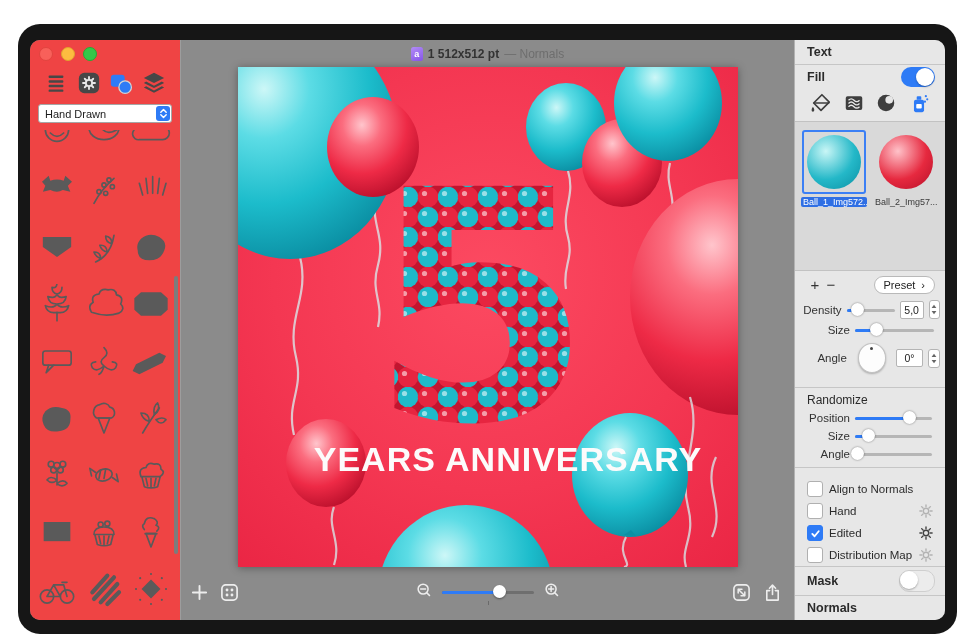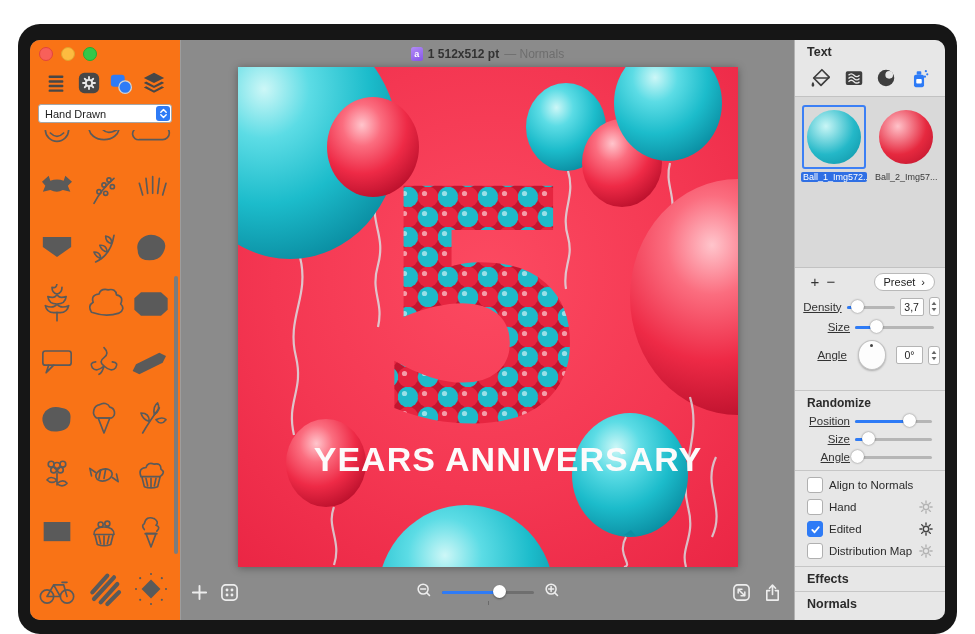--- a/index.html
+++ b/index.html
@@ -1,21 +1,21 @@
 <!DOCTYPE html>
 <html style="--accent: #2e7bf6;"><head>
 <meta charset="utf-8">
 <style>
   html,body{margin:0;padding:0;background:#fff;}
   .stage{position:relative;width:975px;height:634px;overflow:hidden;font-family:"Liberation Sans",sans-serif;}
   .bezel{position:absolute;left:18px;top:24px;width:939px;height:610px;background:#161616;border-radius:22px;}
   .window{position:absolute;left:12px;top:16px;width:915px;height:580px;border-radius:10px;overflow:hidden;display:flex;background:#8b8b8b;}
 
   
-  .left{width:150px;min-width:150px;background:#f97316;border-right:1px solid #9d9d9d;display:flex;flex-direction:column;}
+  .left{width:150px;min-width:150px;background:#ef4444;border-right:1px solid #9d9d9d;display:flex;flex-direction:column;}
   .traffic{display:flex;gap:8px;padding:7px 0 3px 9px;}
   .tl{width:12px;height:12px;border-radius:50%;}
   .tl.close{background:#f8605a;border:1px solid #e1443f;}
   .tl.min{background:#fdbc40;border:1px solid #e0a32e;}
   .tl.zoom{background:#34c749;border:1px solid #23ad35;}
   .tools{display:flex;align-items:center;justify-content:space-between;padding:4px 13px 2px 13px;height:30px;}
   .tool-btn{width:26px;height:26px;display:flex;align-items:center;justify-content:center;}
   .dropdown{margin:4px 8px 2px 8px;height:17px;background:#fff;border:1px solid #a6a6a6;border-radius:3px;display:flex;align-items:center;font-size:11px;color:#1c1c1c;position:relative;}
   .dropdown .dd-label{padding-left:6px;flex:1;}
   .dd-step{width:14px;height:15px;margin-right:1px;background:var(--accent,#2e7bf6);border-radius:3px;display:flex;align-items:center;justify-content:center;}
@@ -61,32 +61,32 @@
   .swatch{width:62px;display:flex;flex-direction:column;align-items:center;}
   .sw-box{width:60px;height:60px;border-radius:3px;display:flex;align-items:center;justify-content:center;border:2px solid transparent;}
   .swatch.sel .sw-box{border-color:#3b7ff5;}
   .sw-ball{width:54px;height:54px;border-radius:50%;}
   .sw-label{font-size:9px;margin-top:3px;max-width:62px;white-space:nowrap;overflow:hidden;color:#3a3a3a;}
   .swatch.sel .sw-label{background:#2f6fe4;color:#fff;border-radius:2px;padding:0 2px;}
   .preset-row{display:flex;align-items:center;padding:5px 10px 4px 12px;}
   .pm-btn{font-size:15px;color:#333;width:16px;line-height:14px;text-align:center;}
   .preset-btn{margin-left:auto;background:#fff;border:1px solid #b9b9b9;border-radius:9px;font-size:11px;color:#222;padding:2px 9px;display:flex;gap:6px;align-items:center;}
   .ctl-row{display:flex;align-items:center;padding:2px 5px 2px 0;gap:5px;}
-  .ctl-row .clabel{width:55px;text-align:right;font-size:11.5px;color:#333;text-decoration:underline;}
+  .ctl-row .clabel{width:55px;text-align:right;font-size:11.5px;color:#333;}
   .slider{position:relative;height:14px;flex:1;}
   .slider.fixed{flex:0 0 48px;}
   .slider .strack{position:absolute;left:0;right:0;top:6px;height:3px;background:#b6b6b6;border-radius:2px;}
   .slider .sfill{position:absolute;left:0;top:6px;height:3px;background:var(--accent,#2e7bf6);border-radius:2px;}
   .slider .sknob{position:absolute;top:0;width:13px;height:13px;border-radius:50%;background:#fff;box-shadow:0 0 2px rgba(0,0,0,.5);}
   .valbox{width:26px;height:16px;background:#fff;border:1px solid #b4b4b4;border-radius:2px;font-size:10.5px;display:flex;align-items:center;justify-content:center;color:#222;}
   .stepper{width:11px;height:17px;background:#fff;border:1px solid #b4b4b4;border-radius:3px;display:flex;align-items:center;justify-content:center;}
   .dial{width:28px;height:28px;border-radius:50%;background:#fdfdfd;border:1px solid #c2c2c2;box-shadow:0 1px 2px rgba(0,0,0,.25);position:relative;margin:2px 0 2px 6px;}
   .dial .dot{position:absolute;left:50%;top:3px;width:3px;height:3px;margin-left:-1.5px;border-radius:50%;background:#444;}
-  .rand-h{font-size:12px;font-weight:700;padding:5px 12px 2px 12px;border-top:1px solid #c6c6c6;margin-top:12px;}
-  .opts{border-top:1px solid #c6c6c6;margin-top:4px;padding-top:3px;}
+  .rand-h{font-size:12px;font-weight:400;padding:5px 12px 2px 12px;border-top:1px solid #c6c6c6;margin-top:6px;}
+  .opts{border-top:1px solid #c6c6c6;margin-top:4px;padding-top:10px;}
   .opt-row{display:flex;align-items:center;gap:6px;padding:3px 10px 3px 12px;}
   .cbox{width:14px;height:14px;border-radius:3px;background:#fff;border:1px solid #b0b0b0;display:flex;align-items:center;justify-content:center;}
   .cbox.checked{background:var(--accent,#2e7bf6);border-color:var(--accent,#2e7bf6);}
   .opt-row .olabel{font-size:11.5px;flex:1;}
   .gear{width:14px;height:14px;margin-right:2px;}
   .gear.inactive{color:#b3b3b3;}
   .gear.active{color:#444;}
   .mask-row{display:flex;align-items:center;justify-content:space-between;padding:3px 10px 3px 12px;border-top:1px solid #c6c6c6;}
   .mask-row .lbl{font-weight:700;font-size:12.5px;}
   .spacer{flex:1;}
@@ -451,20 +451,26 @@
                   <path d="M7 8H4v10h12V8h-3" stroke="#ededed" stroke-width="1.7" fill="none" stroke-linecap="round" stroke-linejoin="round"></path>
                 </svg>
             </span>
           </div>
         </div>
       </main>
 
       <aside class="right">
         <div class="sec-h">Text</div>
 
+        <div class="fill-row">
+          <span class="lbl">Fill</span>
+          <span class="toggle on" id="fillToggle">
+              <span class="tknob"></span>
+            </span>
+        </div>
 
         <div class="fill-icons" id="fillIcons">
             <span class="fic">
               <svg viewBox="0 0 24 24" width="22" height="22">
                 <path d="M13 3 L21 11 L12 20 L4 12 z" stroke="#3e3e3e" stroke-width="1.8" fill="none" stroke-linejoin="round"></path>
                 <path d="M4 12 h17" stroke="#3e3e3e" stroke-width="1.8"></path>
                 <path d="M3.2 16 q-3 4.5 0 5.6 q3 -1.1 0 -5.6" fill="#3e3e3e"></path>
               </svg>
             </span>
             <span class="fic">
@@ -521,21 +527,21 @@
           </span>
         </div>
 
         <div class="ctl-row">
           <span class="clabel">Density</span>
           <div class="slider fixed" id="densitySlider">
             <div class="strack"></div>
               <div class="sfill" style="width: 22%;"></div>
               <div class="sknob" style="left: calc(22% - 6px);"></div>
           </div>
-          <span class="valbox">3,7</span>
+          <span class="valbox">5,0</span>
           <span class="stepper">
             <svg viewBox="0 0 10 16" width="8" height="13">
                 <path d="M5 2 L8 6 H2 z" fill="#666"></path>
                 <path d="M5 14 L2 10 h6 z" fill="#666"></path>
               </svg>
           </span>
         </div>
 
         <div class="ctl-row">
           <span class="clabel">Size</span>
@@ -623,21 +629,26 @@
               <span class="olabel">Distribution Map</span>
               <span class="gear inactive"><svg class="gear" viewBox="0 0 16 16">
                   <g stroke="currentColor" stroke-width="1.6" fill="none" stroke-linecap="round">
                     <path d="M8 1v2.2 M8 12.8v2.2 M1 8h2.2 M12.8 8h2.2 M3 3l1.6 1.6 M11.4 11.4 13 13 M3 13l1.6-1.6 M11.4 4.6 13 3"></path>
                     <circle cx="8" cy="8" r="3.1"></circle>
                   </g>
                 </svg></span>
             </div>
           </div>
 
-        <div class="sec-h hdr-row" style="margin-top:4px;">Effects</div>
-
+
+        <div class="mask-row">
+          <span class="lbl">Mask</span>
+          <span class="toggle off" id="maskToggle">
+              <span class="tknob"></span>
+            </span>
+        </div>
 
         <div class="sec-h hdr-row">Normals</div>
       </aside>
 
     </div>
   </div>
 </div>
 
 </body></html>

